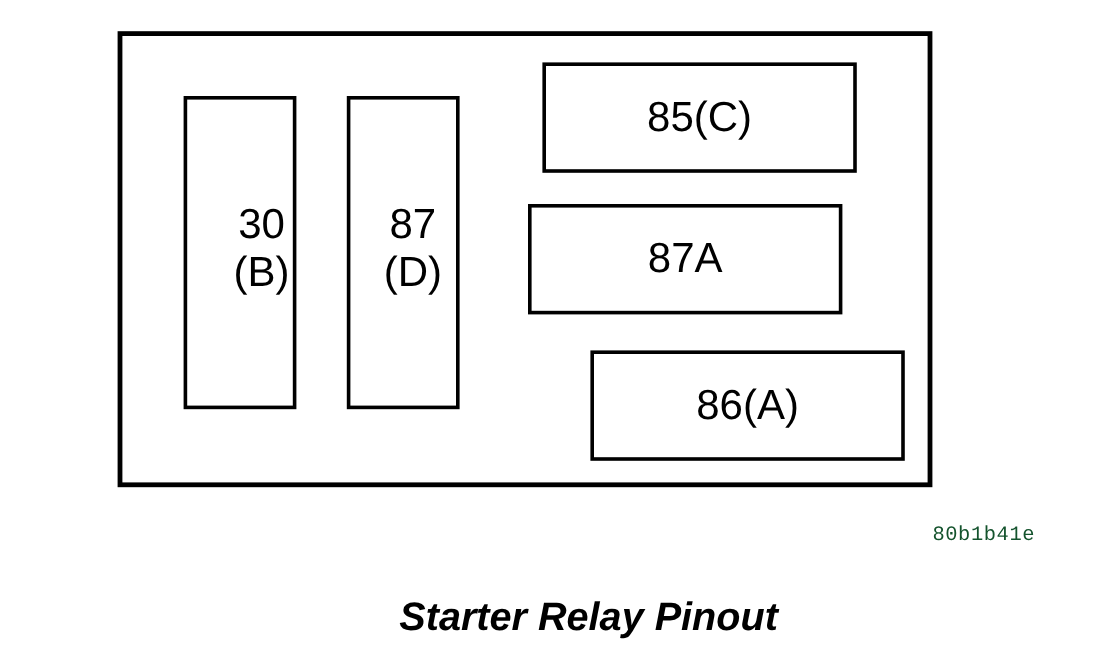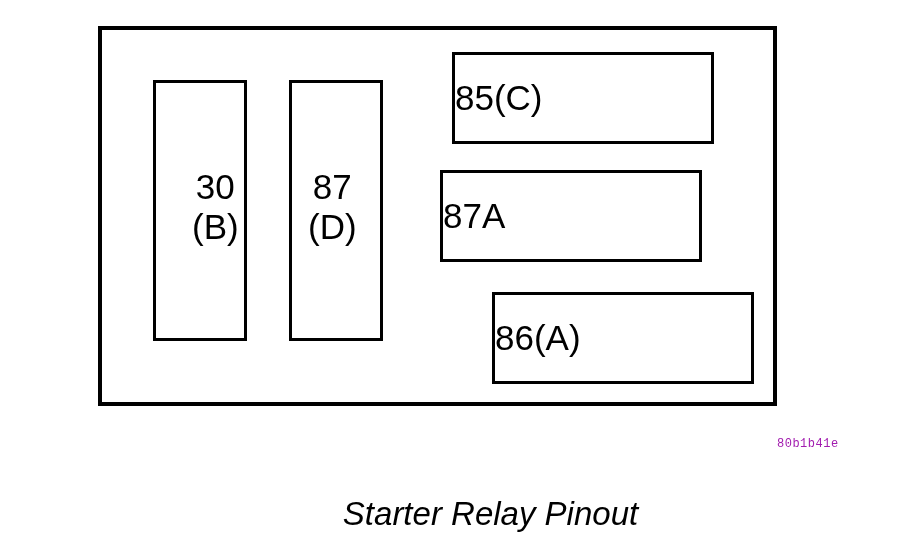--- a/index.html
+++ b/index.html
@@ -34,21 +34,21 @@
   }
 
   
   .terminal {
     position: absolute;
     border: 3px solid #000000;
     box-sizing: border-box;
     background: #ffffff;
     display: flex;
     align-items: center;
-    justify-content: flex-start;
+    justify-content: center;
   }
 
   .terminal-label {
     text-align: center;
     font-family: "Liberation Sans", sans-serif;
     font-weight: 400;
     color: #000000;
     line-height: 1.12;
     white-space: pre-line;
   }
@@ -78,39 +78,39 @@
   #terminal-85c { top: 52px; }
   #terminal-87a { top: 170px; }
   #terminal-86a { top: 292px; margin-left: 40px; }
 
   
   #watermark {
     position: absolute;
     left: 777px;
     top: 437px;
     font-family: "Liberation Mono", "DejaVu Sans Mono", monospace;
-    font-size: 12px;
+    font-size: 17px;
     letter-spacing: 0.5px;
-    color: #a21caf;
+    color: #14532d;
     white-space: nowrap;
   }
 
   
   #figure-caption {
     position: absolute;
     left: 0;
     top: 495px;
     width: 919px;
     padding-left: 62px;
     box-sizing: border-box;
     text-align: center;
     font-family: "Liberation Sans", sans-serif;
     font-style: italic;
     font-size: 33px;
-    font-weight: 400;
+    font-weight: 700;
     color: #000000;
     white-space: nowrap;
   }
 </style>
 </head>
 <body>
 
 <div id="canvas">
 
   <div id="relay-frame">

